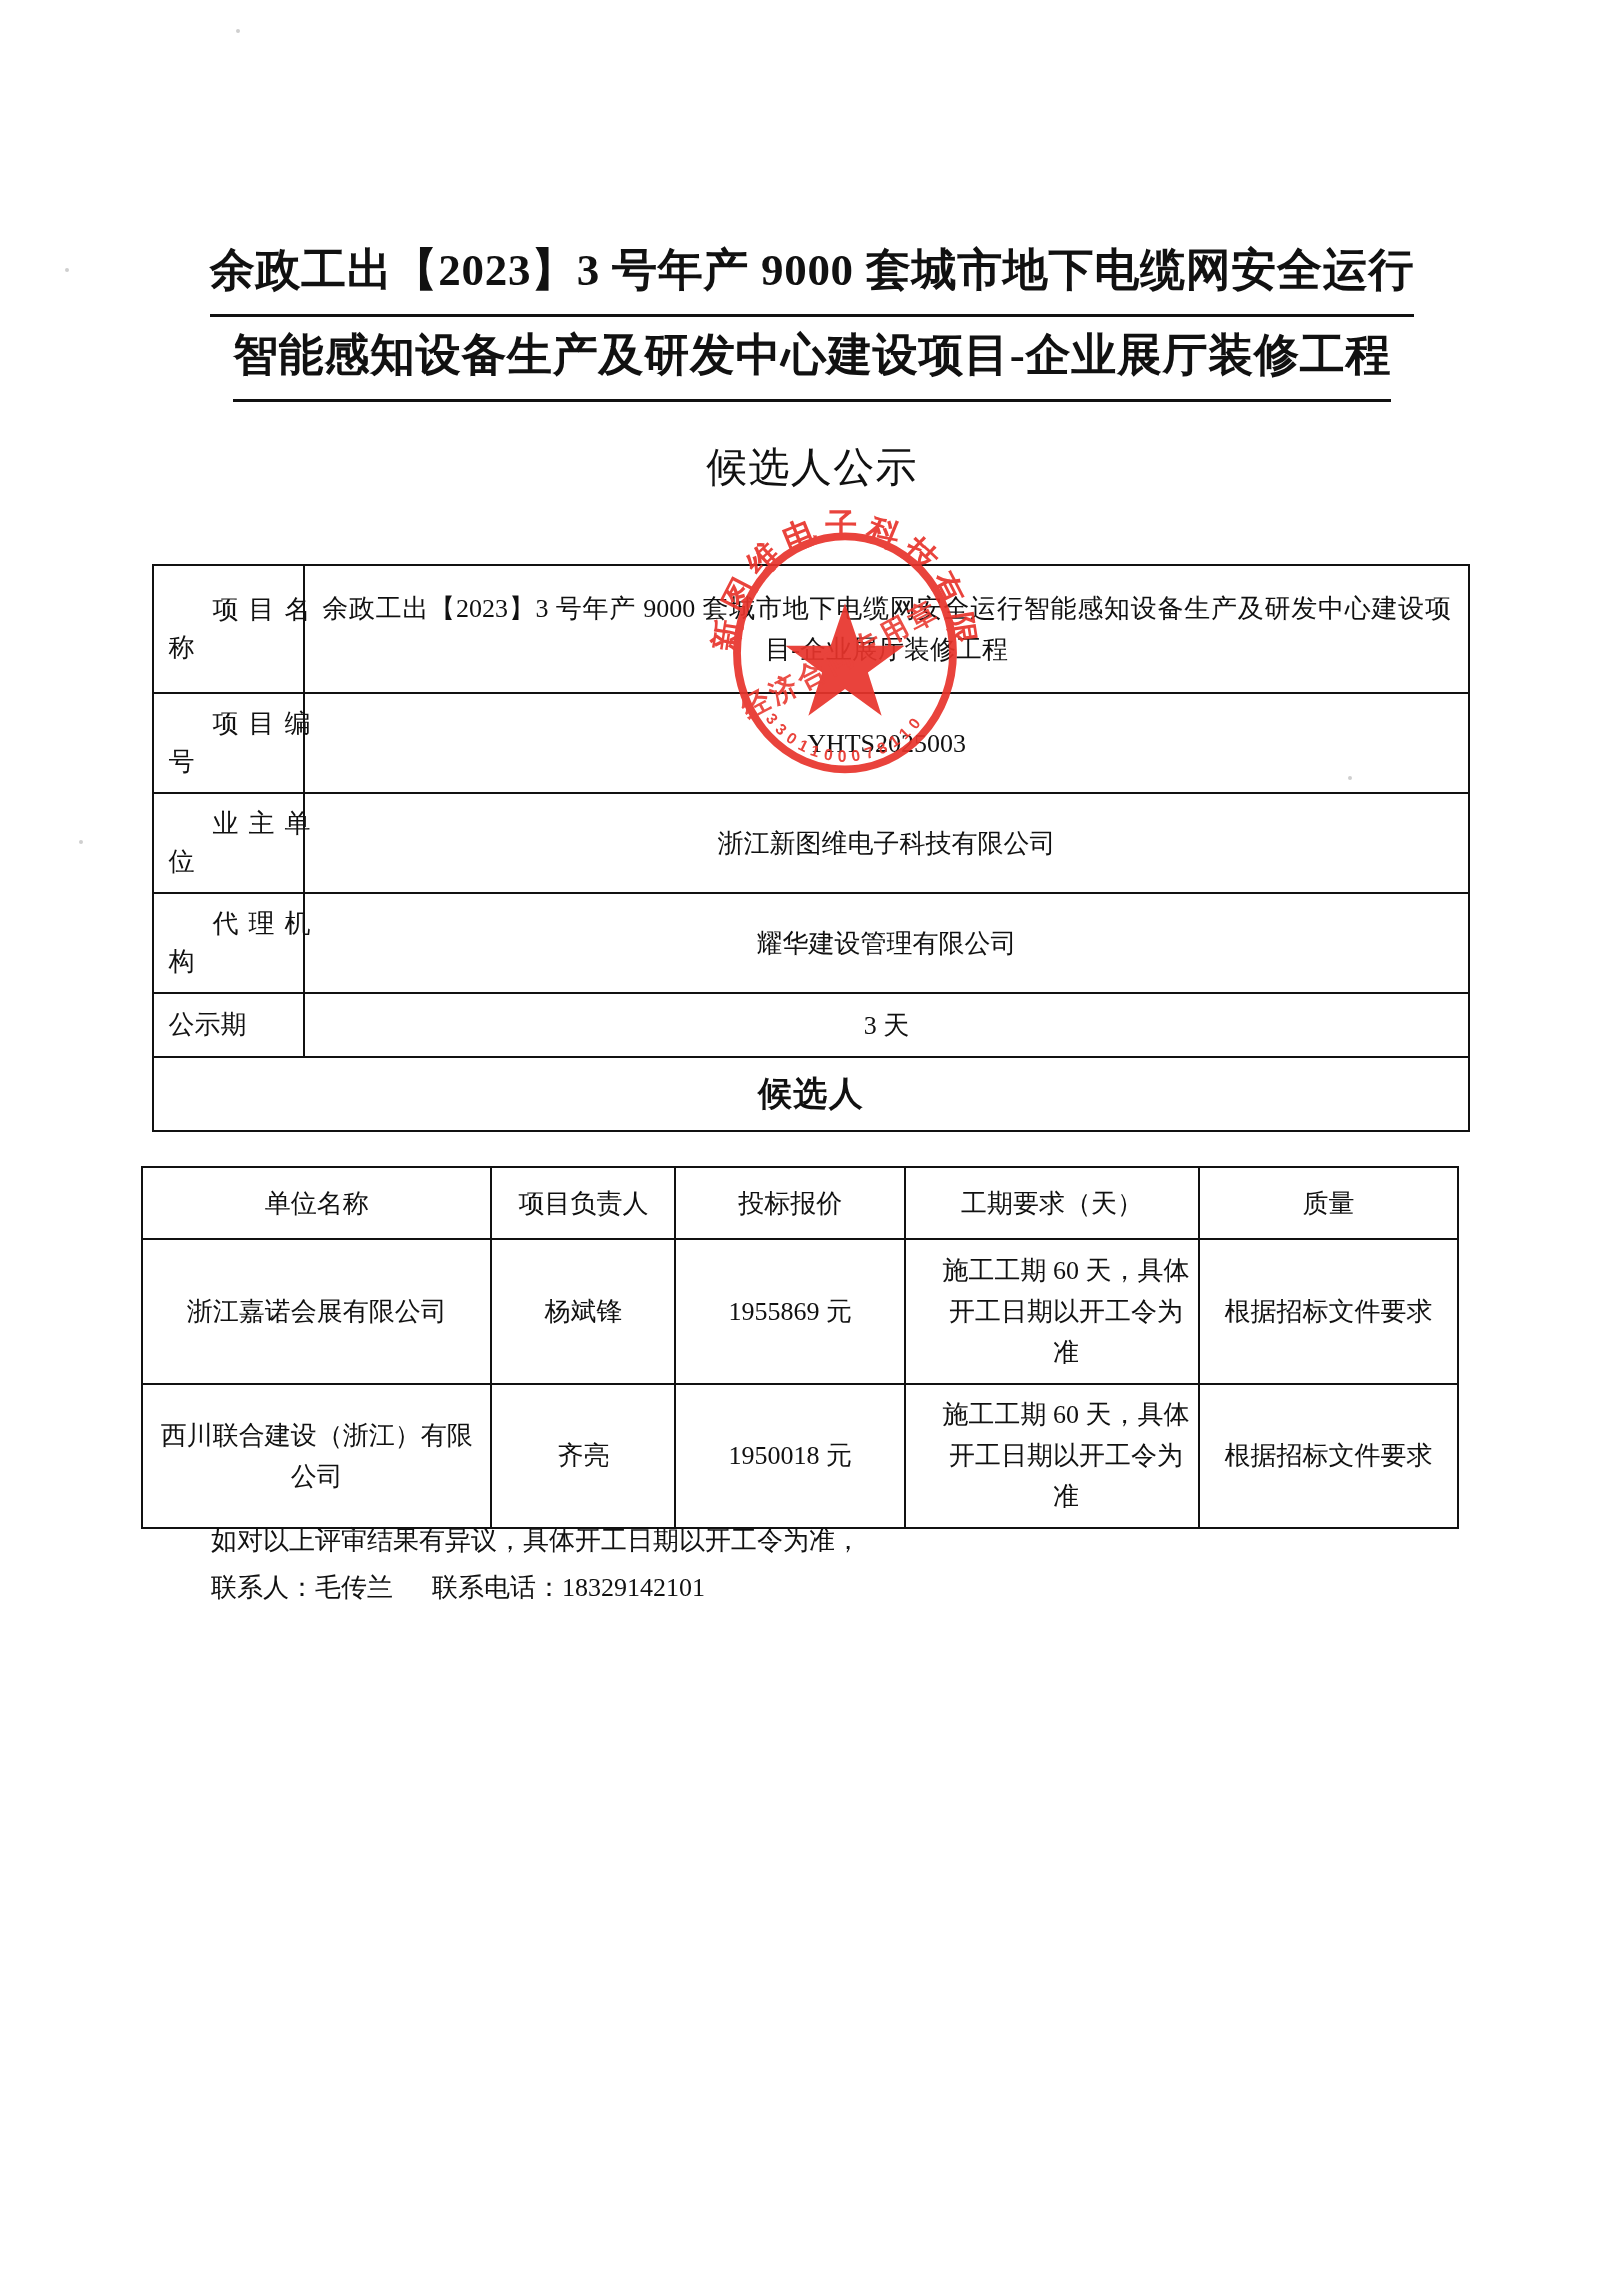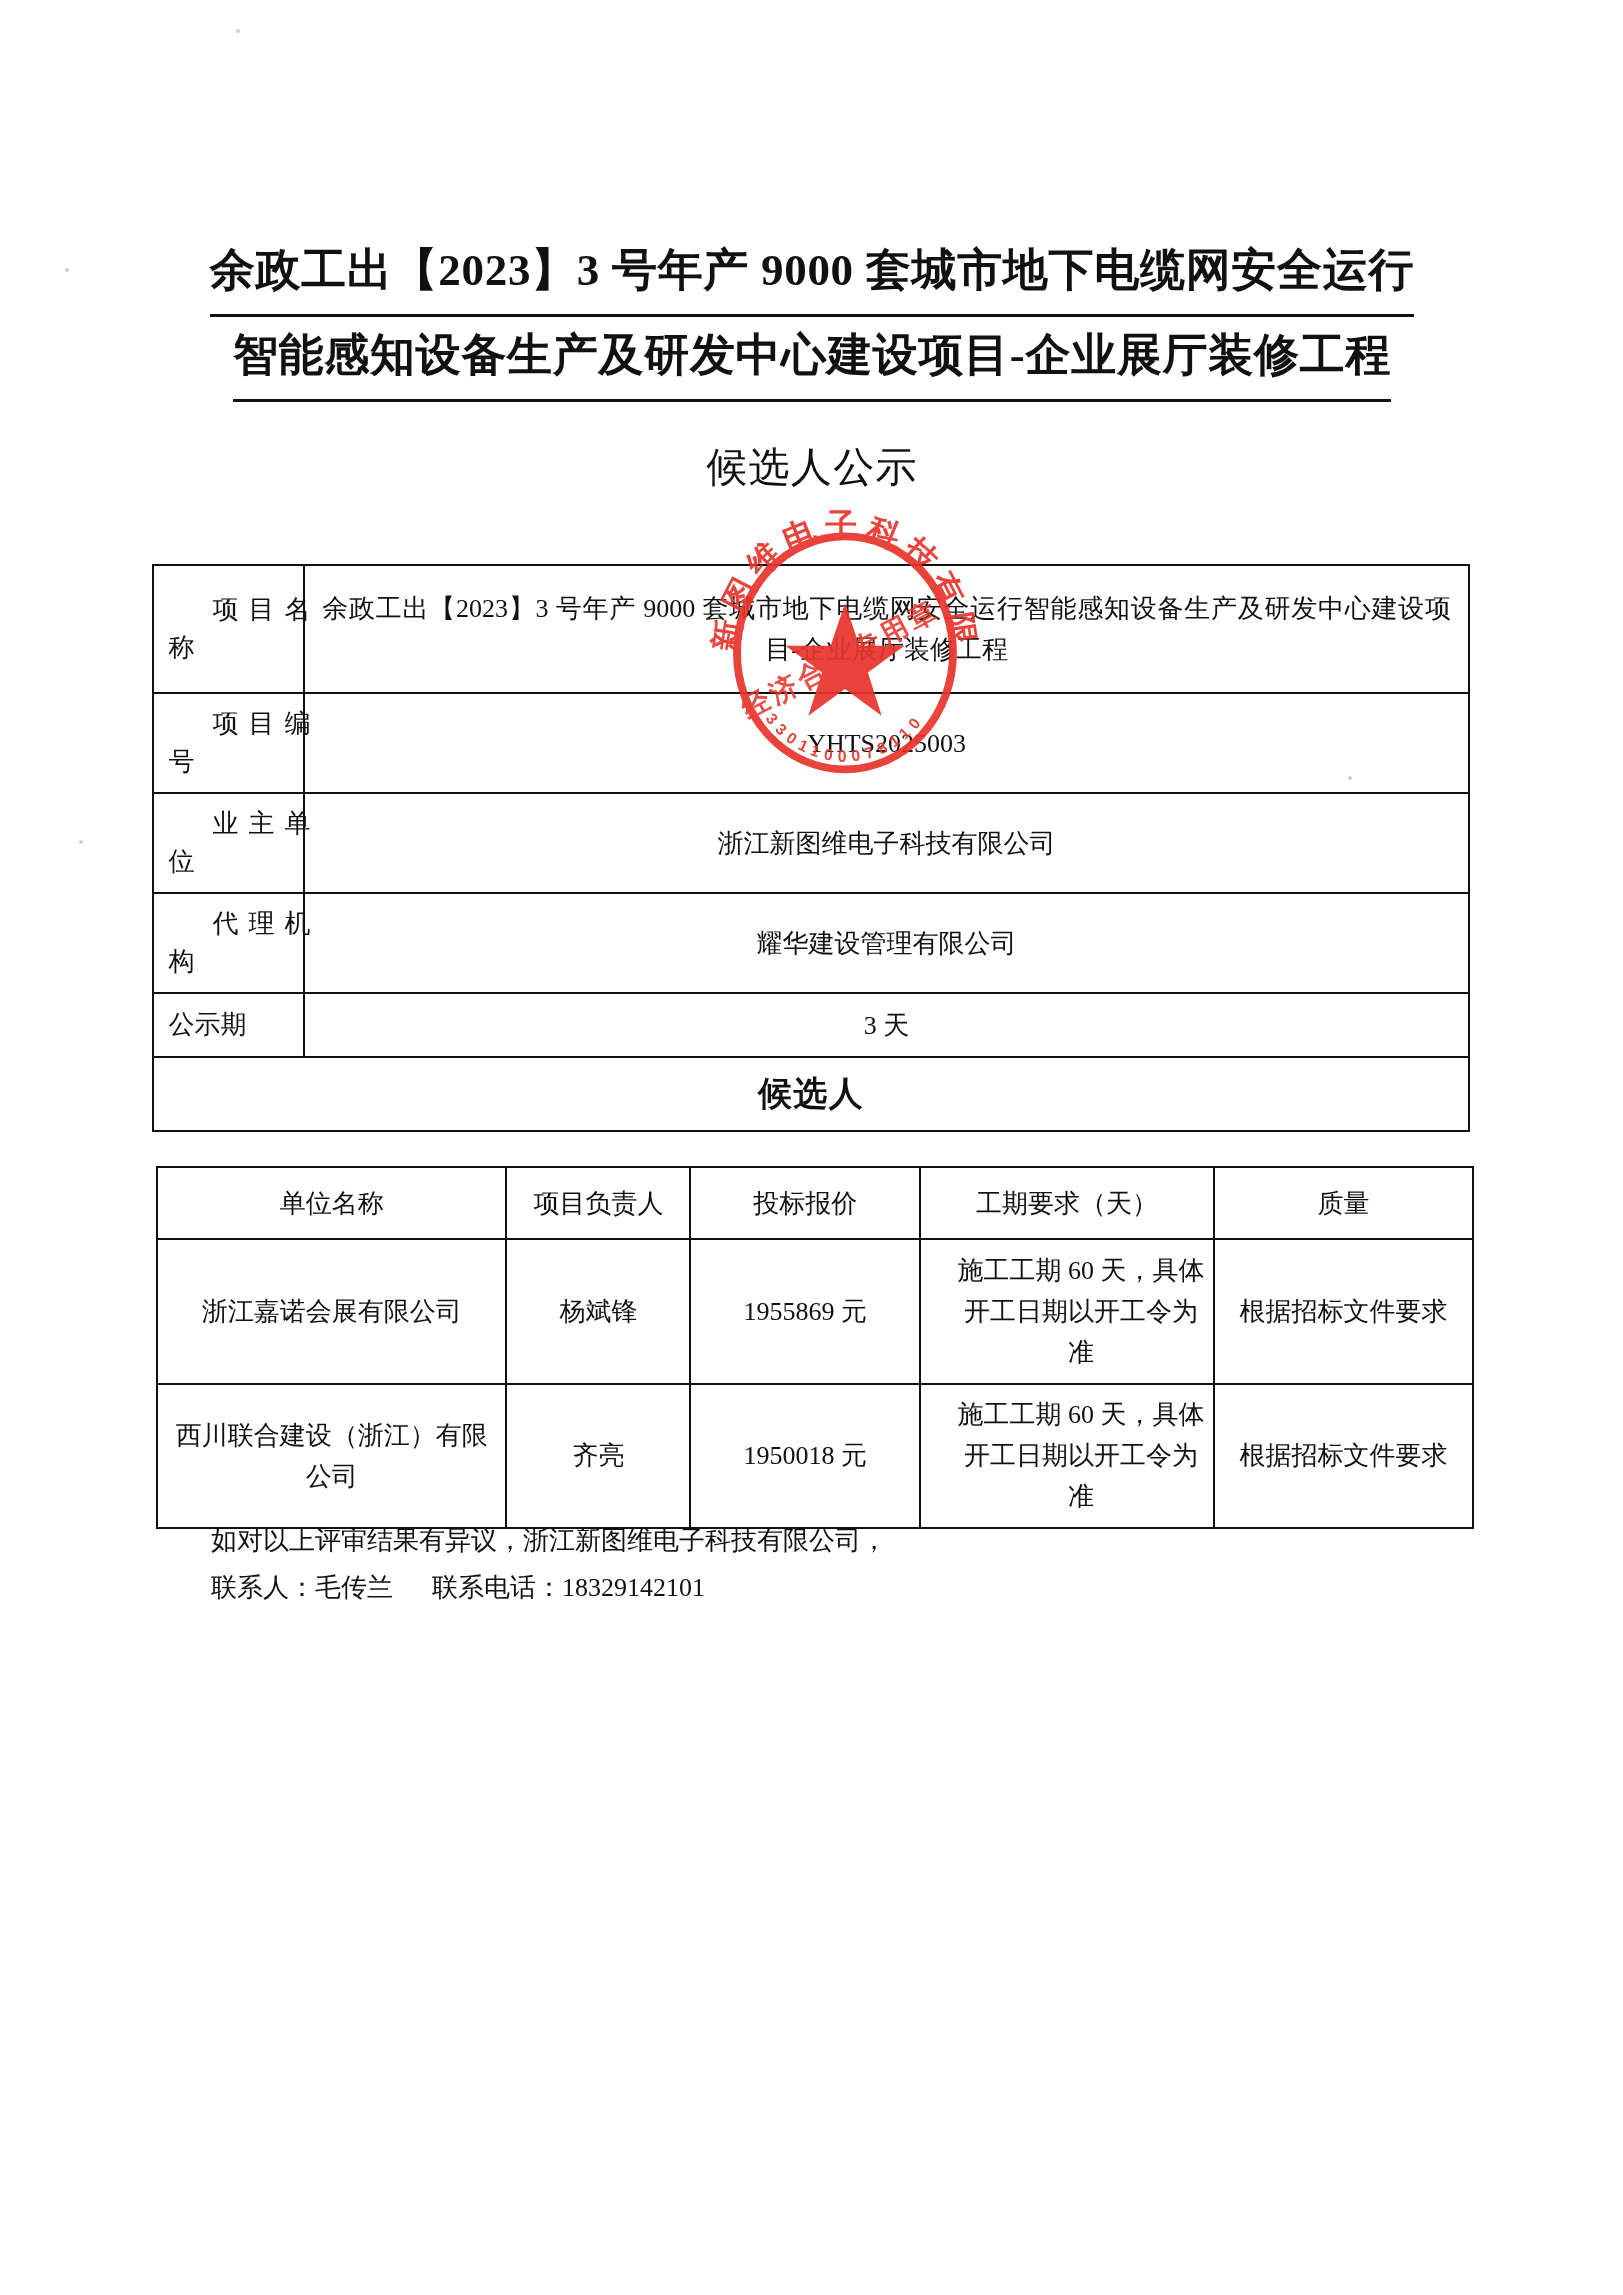--- a/index.html
+++ b/index.html
@@ -99,21 +99,21 @@
     text-align: center;
     font-size: 34px;
     font-weight: bold;
     padding: 13px 0 !important;
     letter-spacing: 1.3px;
   }
 
   
   .cand-table {
     position: absolute;
-    left: 156px;
+    left: 141px;
     top: 1166px;
     width: 1318px;
     border-collapse: collapse;
     table-layout: fixed;
   }
   .cand-table td {
     border: 2px solid #111111;
     font-size: 26px;
     text-align: center;
     line-height: 41px;
@@ -238,21 +238,21 @@
         <td class="c1">西川联合建设（浙江）有限公司</td>
         <td class="c2">齐亮</td>
         <td class="c3">1950018 元</td>
         <td class="c4">施工工期 60 天，具体开工日期以开工令为准</td>
         <td class="c5">根据招标文件要求</td>
       </tr>
     </tbody>
   </table>
 
   <div class="notes">
-    <span class="note-line">如对以上评审结果有异议，浙江新图维电子科技有限公司，</span>
+    <span class="note-line">如对以上评审结果有异议，具体开工日期以开工令为准，</span>
     <span class="note-line">联系人：毛传兰      联系电话：18329142101</span>
   </div>
 
   <div class="seal">
     <svg viewBox="0 0 418 440" xmlns="http://www.w3.org/2000/svg">
       <defs>
         <path id="arcTop" d="M 44 226 A 165 178 0 1 1 374 226"></path>
         <path id="arcBot" d="M 56 226 A 153 166 0 0 0 362 226"></path>
       </defs>
       <ellipse cx="209" cy="226" rx="165" ry="178" fill="none" stroke="#e8342c" stroke-width="12"></ellipse>

